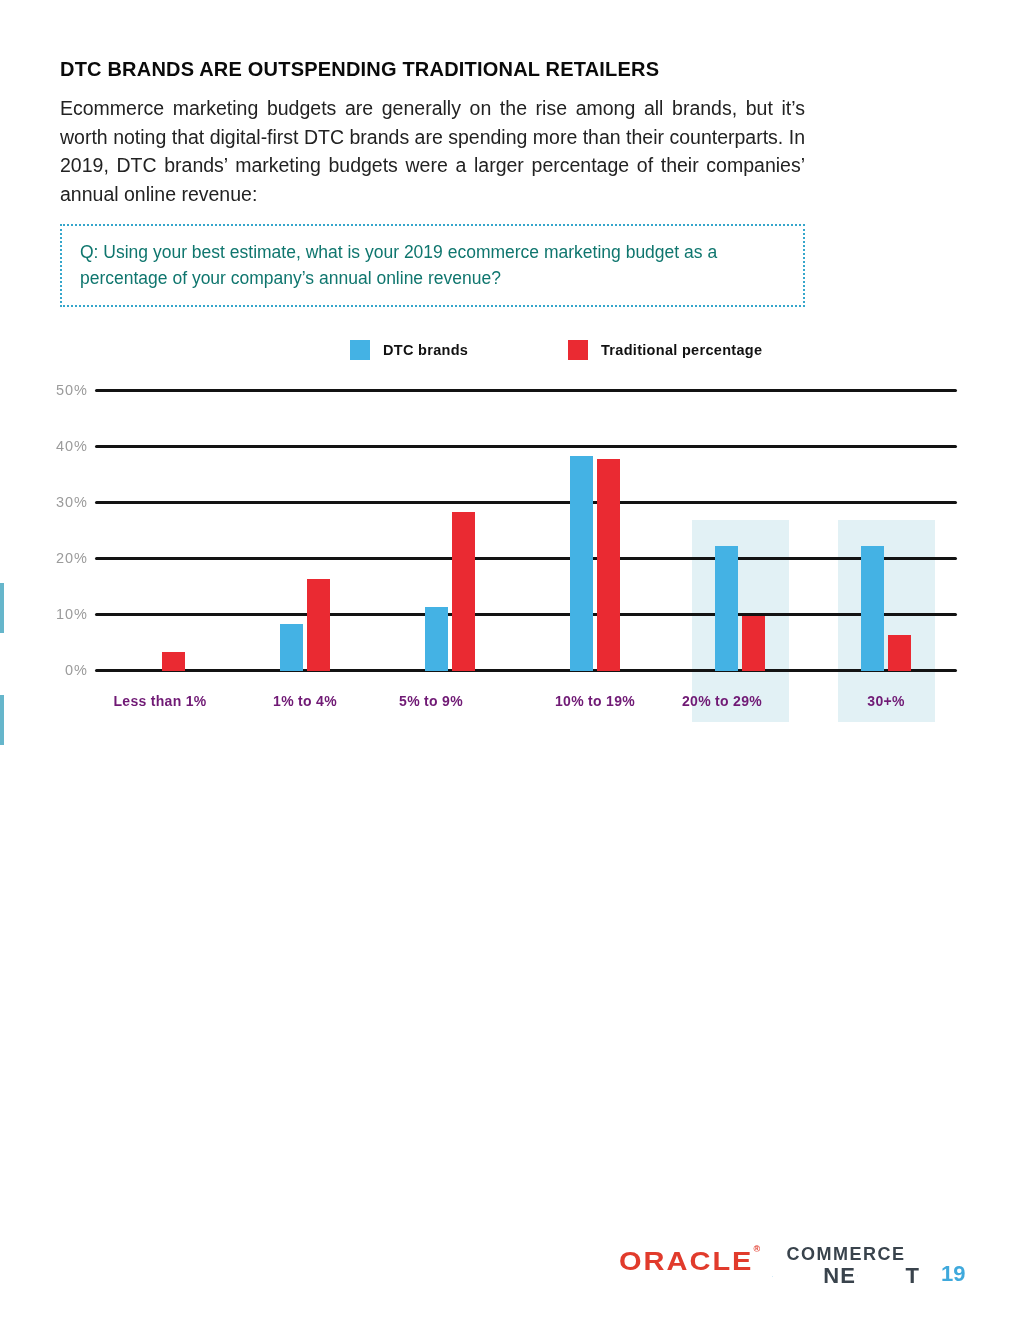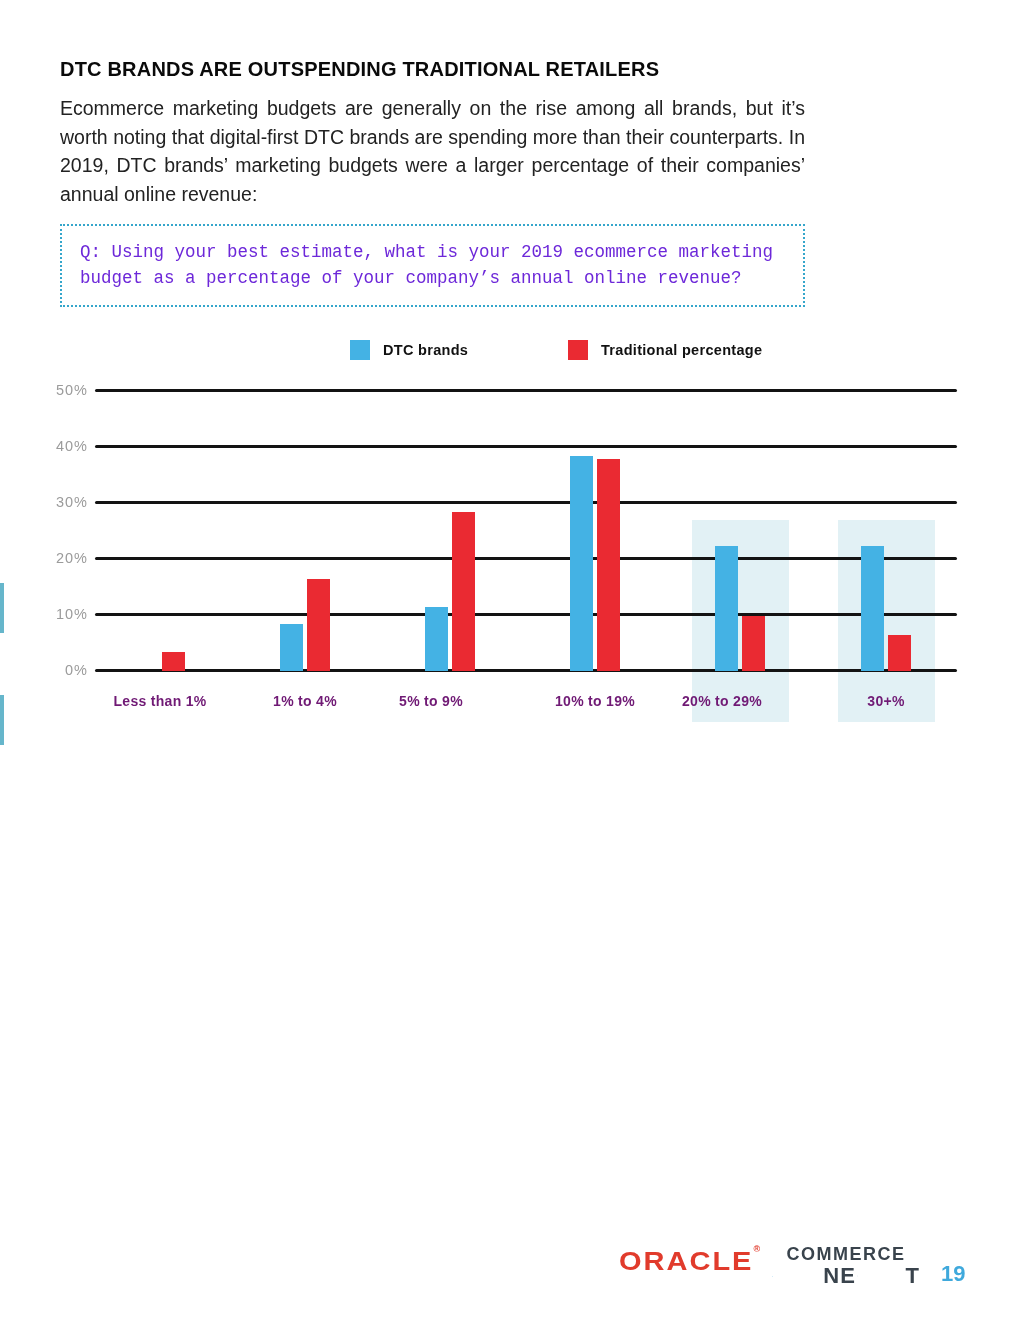--- a/index.html
+++ b/index.html
@@ -16,21 +16,21 @@
     position:absolute; left:60px; top:58px; width:760px;
     font-size:20px; font-weight:800; letter-spacing:.2px; color:#0a0a0a;
   }
   .body-text {
     position:absolute; left:60px; top:78px; width:745px;
     font-size:19.5px; line-height:28.5px; color:#222; text-align:justify;margin-top:16px;
   }
   .question-box {
     position:absolute; left:60px; top:224px; width:745px; min-height:82px;
     border:2px dotted #35a6cb; padding:13px 18px 14px 18px;
-    color:#6d28d9; font-size:17.5px; line-height:26px;font-family:Liberation Mono, monospace;
+    color:#0f766e; font-size:17.5px; line-height:26px;
   }
 
   
   .legend-item { position:absolute; top:340px; display:flex; align-items:center; gap:13px;padding-left:25px; }
   .legend-swatch { width:20px; height:20px; flex:0 0 auto; }
   .legend-label { font-size:14.5px; font-weight:700; color:#111; letter-spacing:.3px; }
 
   
   #chart { position:absolute; left:0; top:0; width:1020px; height:1320px; pointer-events:none; }
   .cat-highlight { position:absolute; background:#e2f1f5; z-index:1; }

